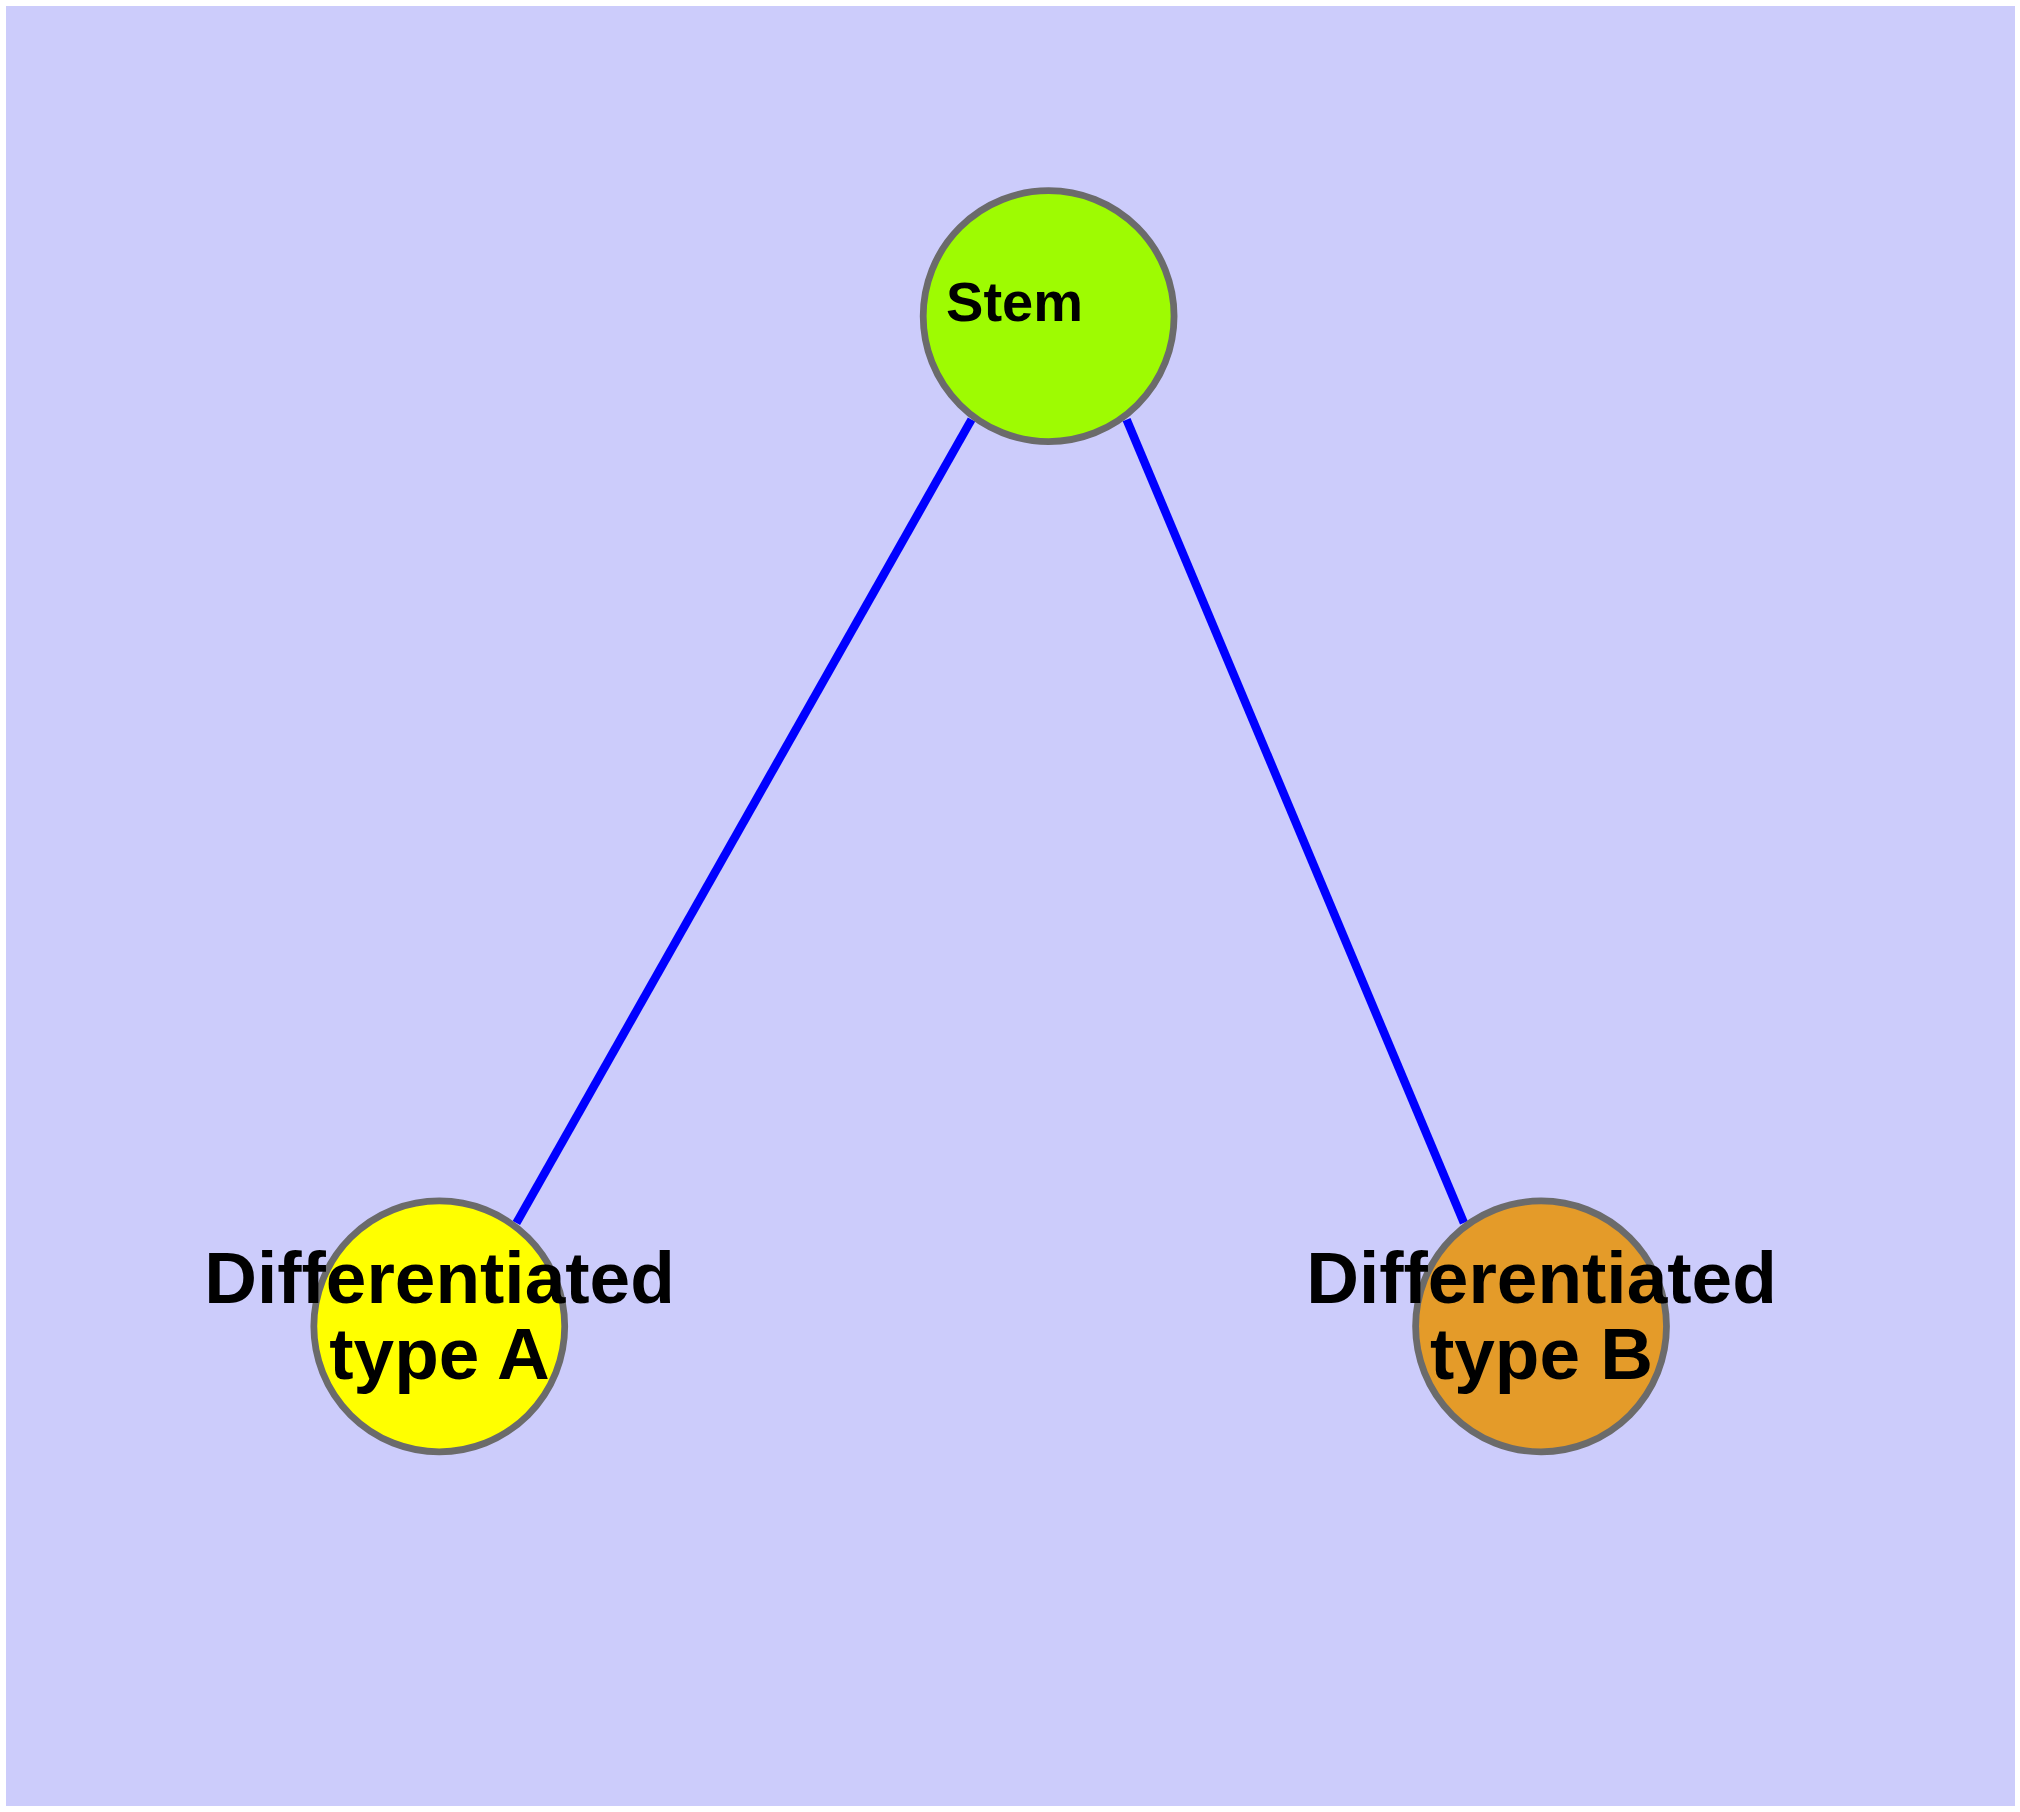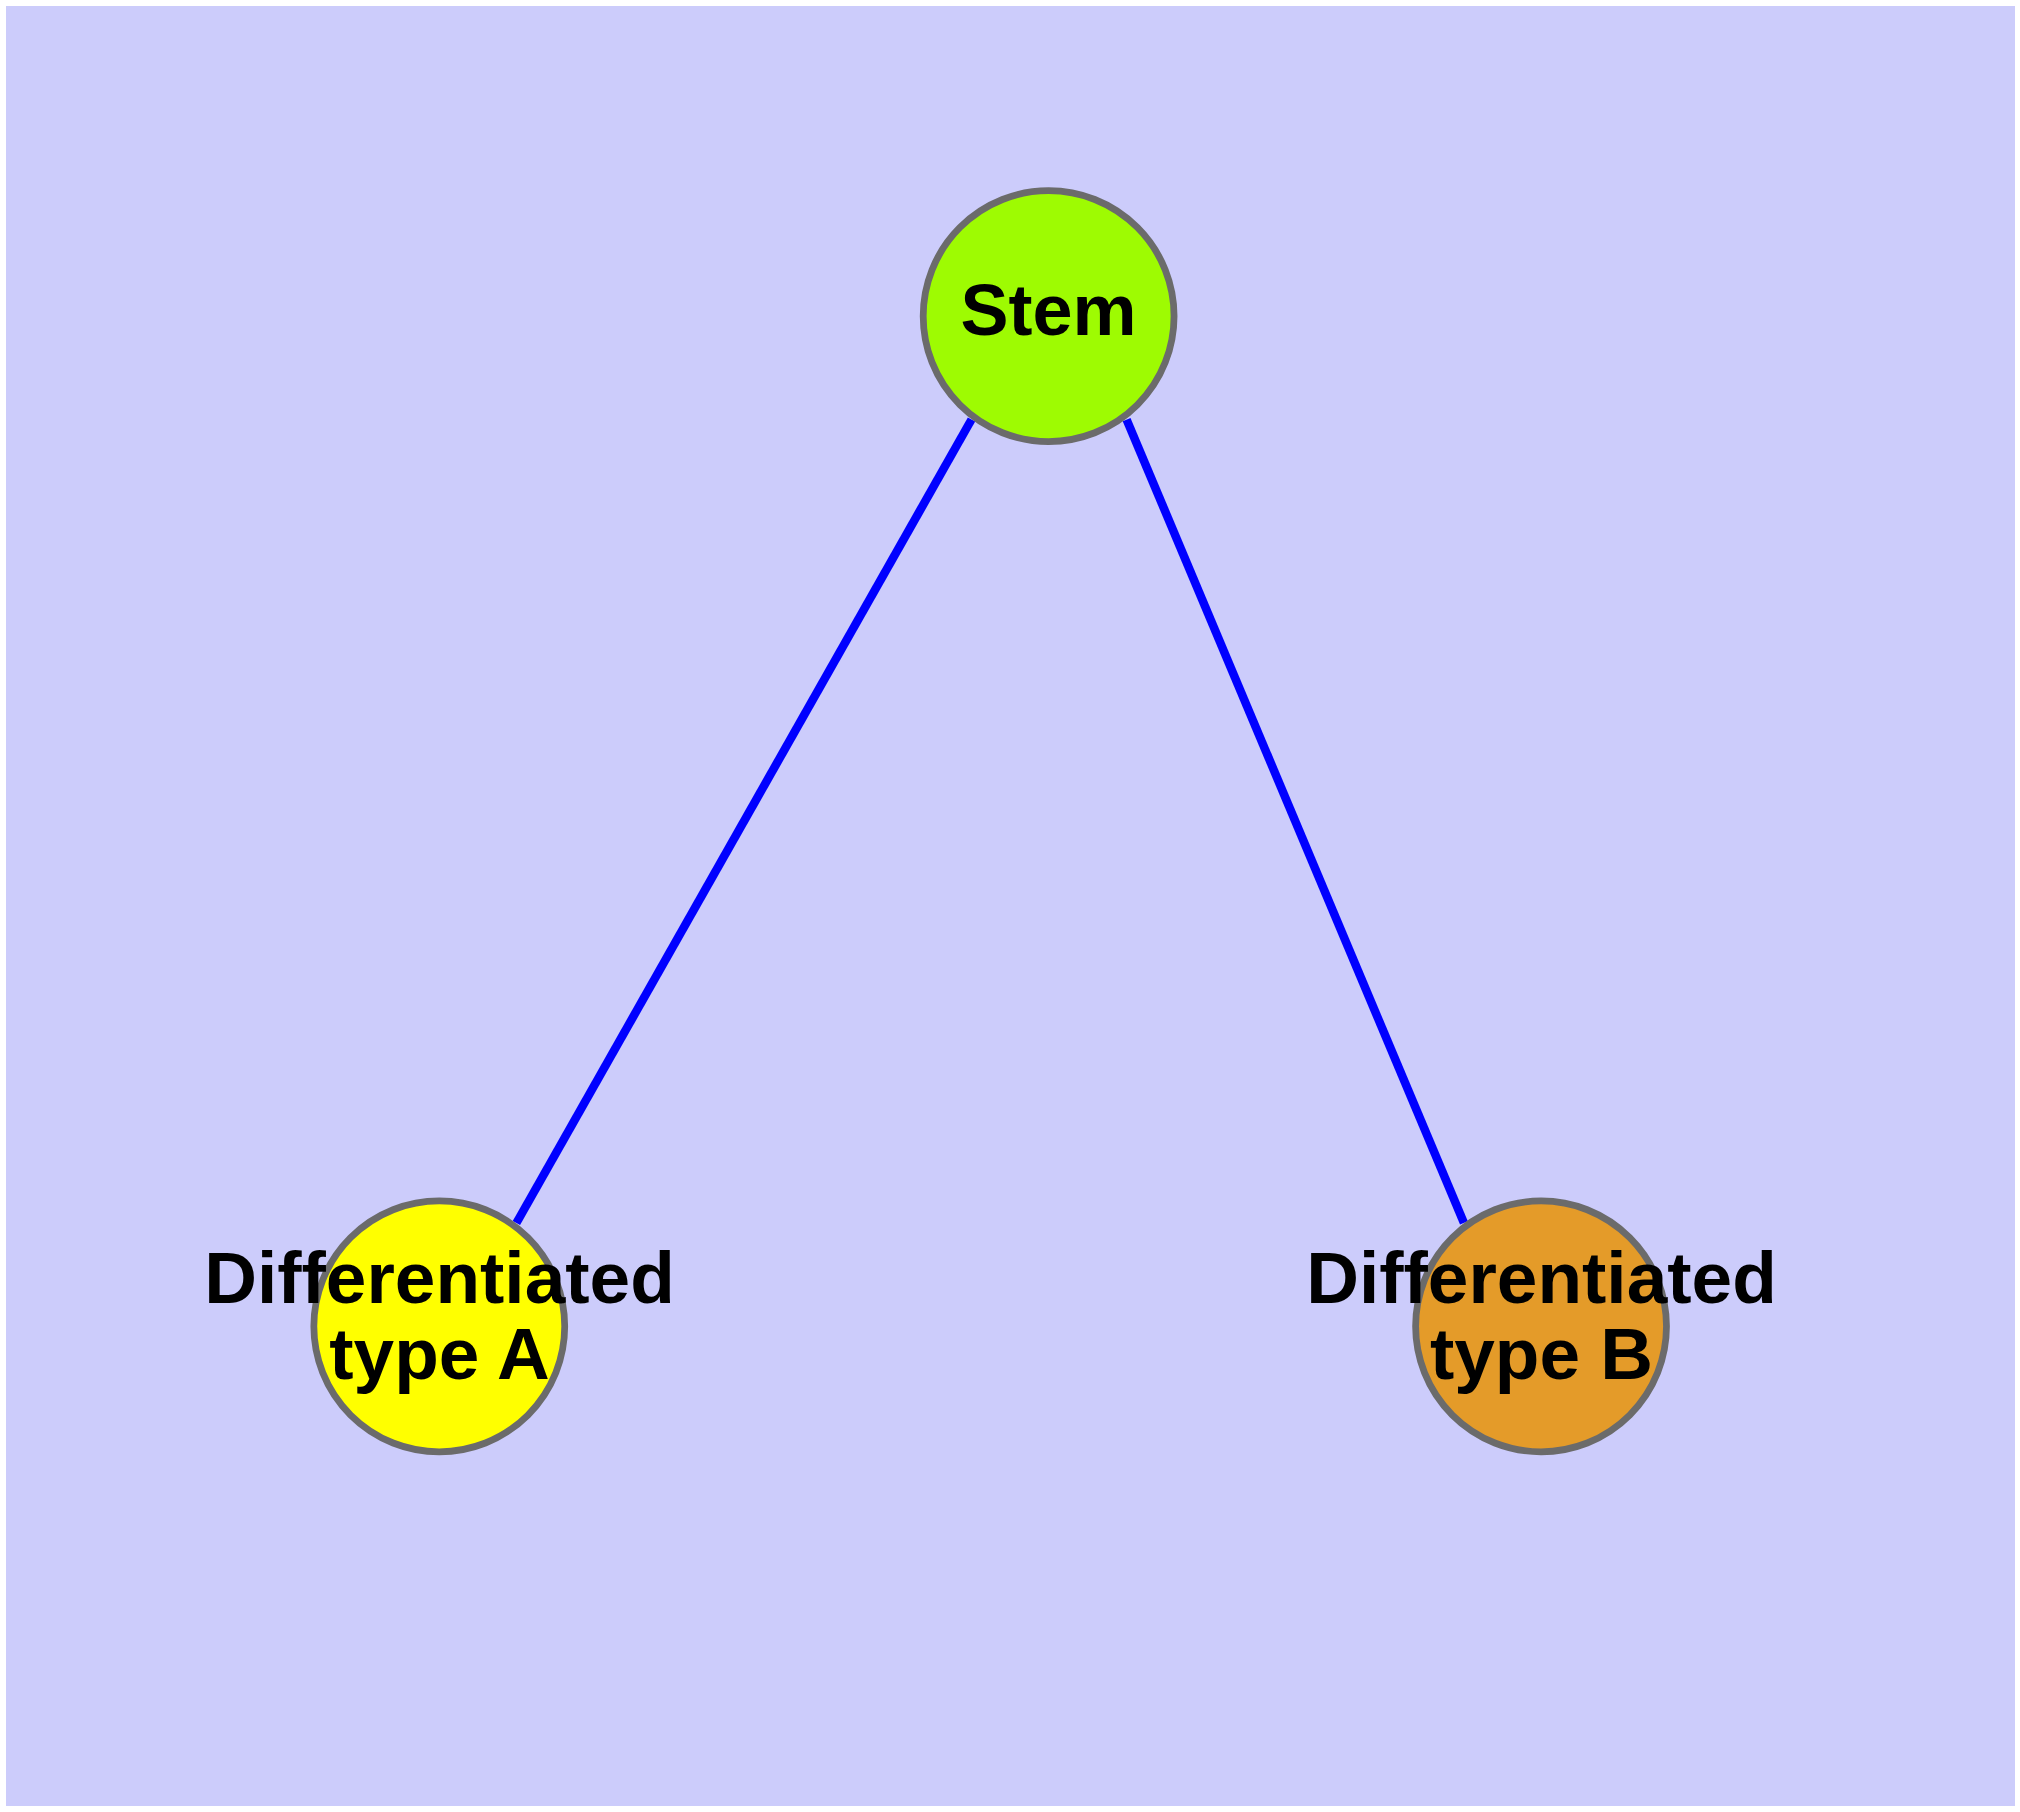--- a/index.html
+++ b/index.html
@@ -41,22 +41,22 @@
     text-align: center;
     font-family: "Liberation Sans", sans-serif;
     font-weight: bold;
     color: #000000;
     line-height: 1.04;
     white-space: pre;
     pointer-events: none;
     -webkit-font-smoothing: antialiased;
   }
   #label-stem {
-    font-size: 72px;
-    left: 794px;
+    font-size: 56px;
+    left: 760px;
     top: 273px;
     width: 509px;
   }
   #label-type-a {
     font-size: 73px;
     left: 185px;
     top: 1240px;
     width: 509px;
   }
   #label-type-b {

